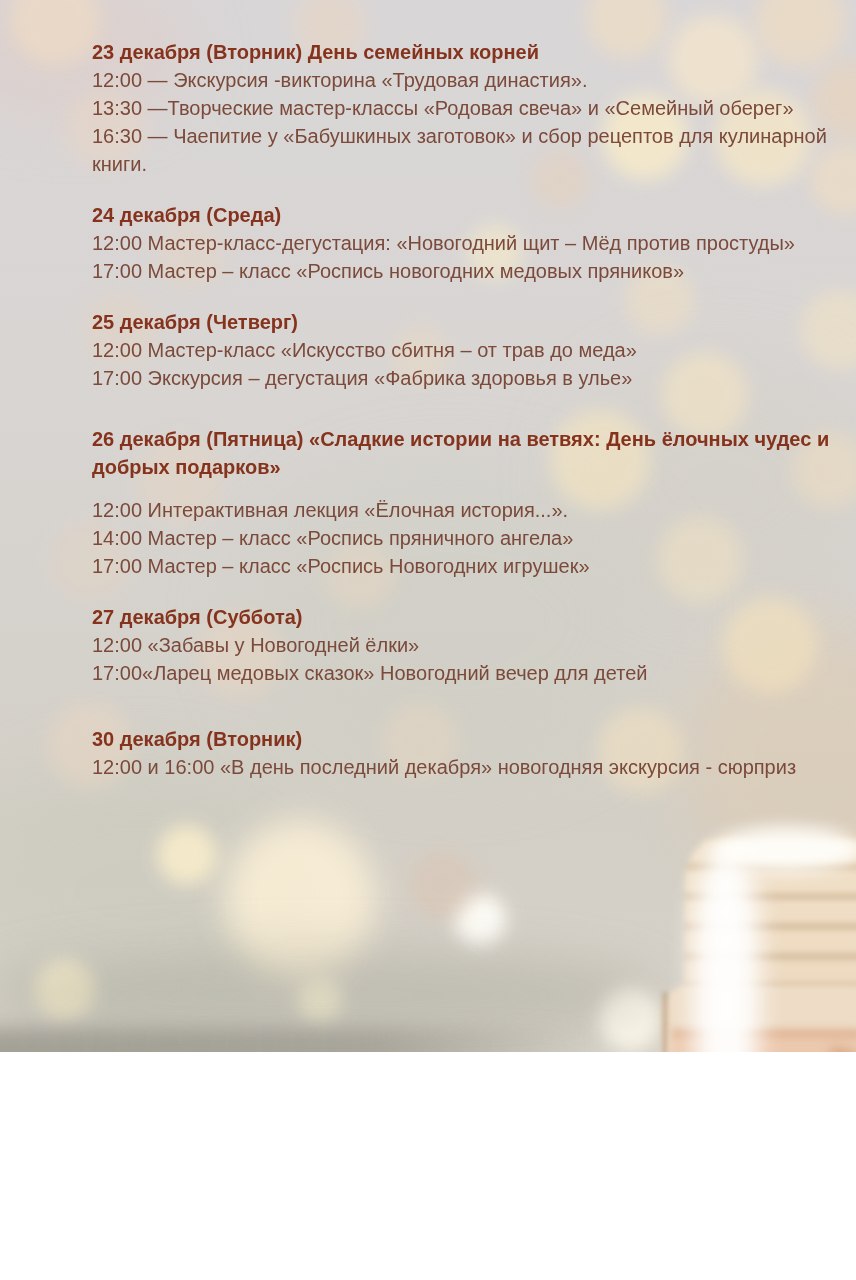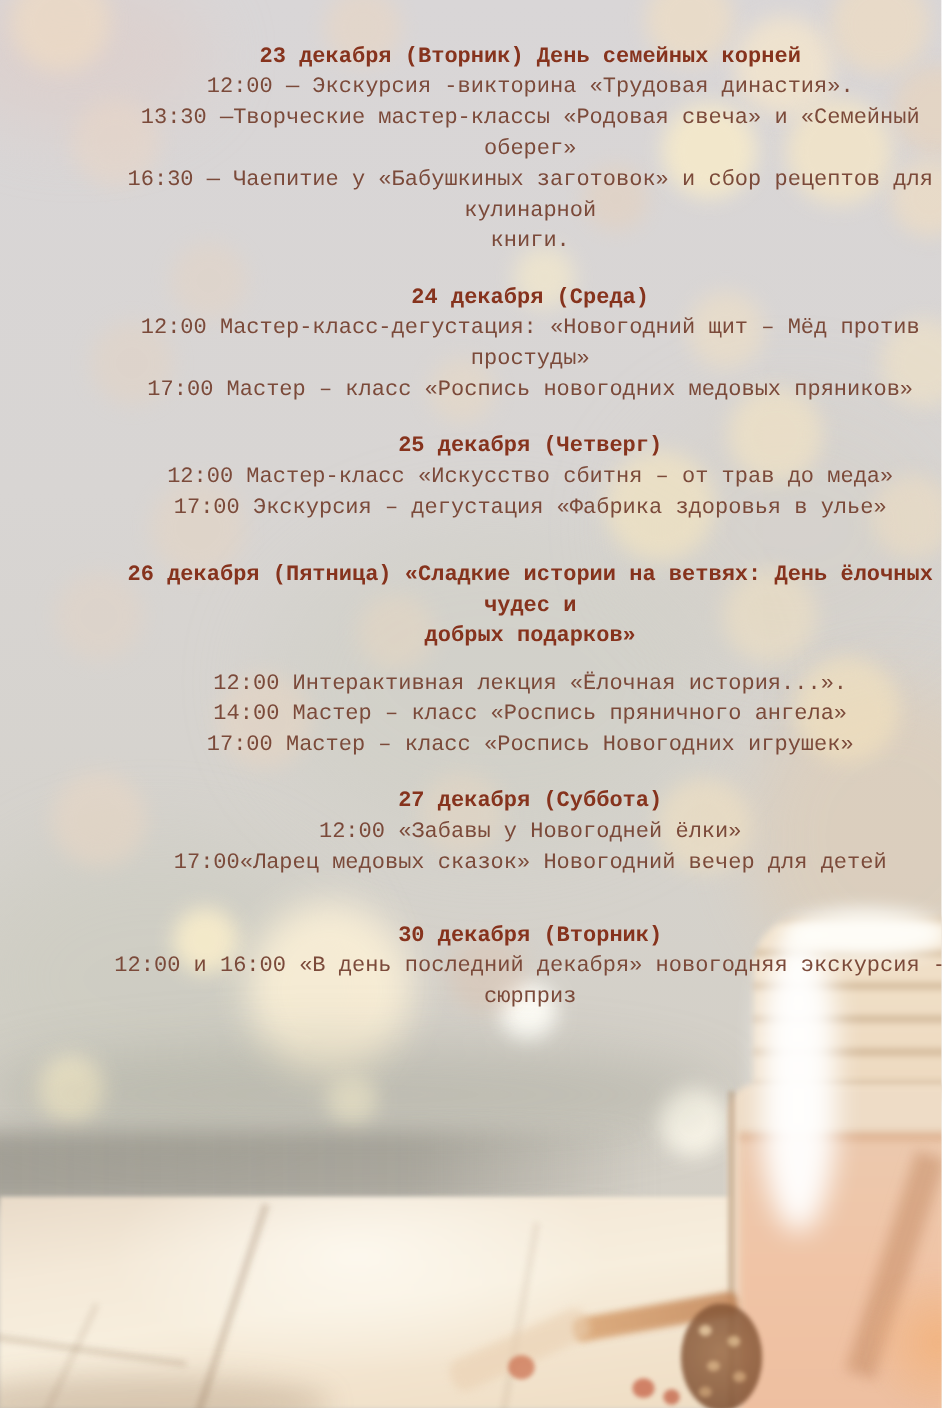--- a/index.html
+++ b/index.html
@@ -1,18 +1,18 @@
 <!DOCTYPE html>
 <html><head>
 <meta charset="utf-8">
 <style>
   html,body{margin:0;padding:0;}
-  .page{position:relative;width:856px;height:1280px;overflow:hidden;
+  .page{position:relative;width:856px;height:1052px;overflow:hidden;
         background:linear-gradient(180deg,#d9d6d7 0%,#d8d5d3 35%,#d5d2cc 62%,#d3cfc6 78%,#d7d2c8 100%);
-        font-family:Liberation Mono, monospace;text-align:center;}
+        font-family:Liberation Sans, sans-serif;}
   .layer{position:absolute;inset:0;pointer-events:none;}
   .bk{position:absolute;border-radius:50%;filter:blur(9px);}
   .blob{position:absolute;border-radius:50%;}
   
   .table{position:absolute;left:0;right:0;top:1088px;height:192px;filter:blur(2px);
          background:
            radial-gradient(320px 150px at 38% 28%, rgba(255,252,244,.75), rgba(255,252,244,0) 70%),
            linear-gradient(172deg,#e9dbc9 0%,#f4e9d8 25%,#f7eedd 45%,#f2e3cd 70%,#eedbc0 100%);}
   .plank{position:absolute;background:rgba(150,120,95,.35);filter:blur(3px);}
   .band{position:absolute;left:-20px;top:1028px;width:720px;height:68px;filter:blur(10px);

